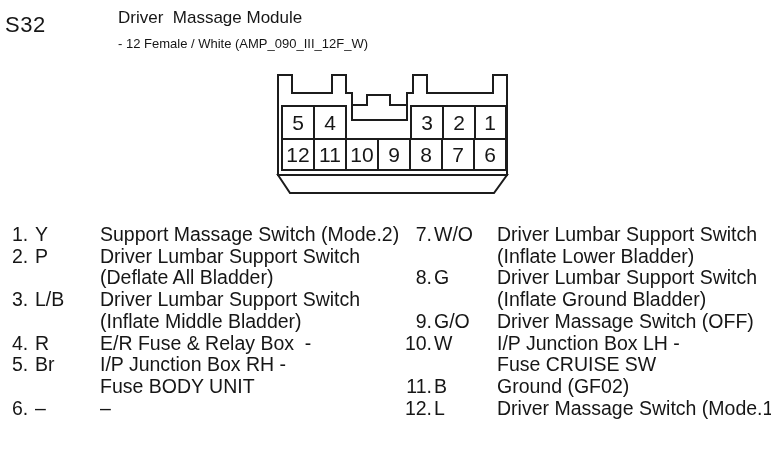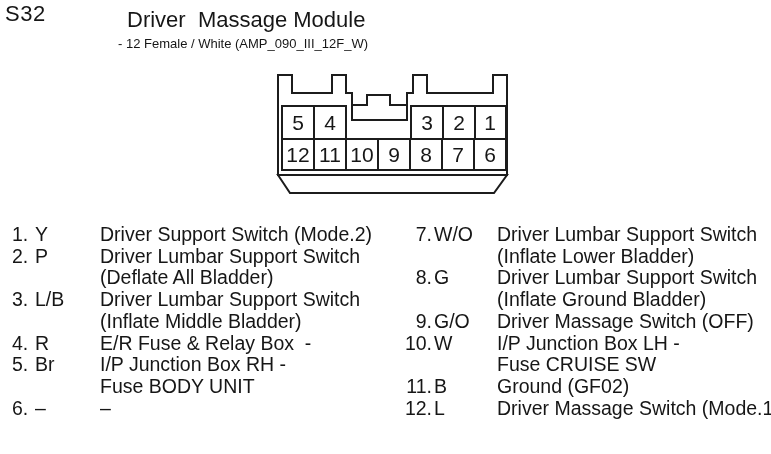--- a/index.html
+++ b/index.html
@@ -2,22 +2,22 @@
 <html><head>
 <meta charset="utf-8">
 <style>
   * { margin:0; padding:0; box-sizing:border-box; }
   html,body { background:#ffffff; }
   body {
     width:771px; height:454px; position:relative; overflow:hidden;
     font-family:"Liberation Sans", sans-serif; color:#161616;
   }
   .abs { position:absolute; }
-  #connector-id { left:5px; top:3px; font-size:22px; line-height:1; letter-spacing:0.5px; }
-  #page-title  { left:127px; top:9px; font-size:22px; line-height:1; white-space:pre; }
+  #connector-id { left:5px; top:14px; font-size:22px; line-height:1; letter-spacing:0.5px; }
+  #page-title  { left:118px; top:9px; font-size:17px; line-height:1; white-space:pre; }
   #page-subtitle { left:118px; top:37px; font-size:13px; line-height:1; white-space:pre; }
 
   #connector-svg { left:272px; top:72px; }
   #connector-svg path, #connector-svg rect { fill:#ffffff; stroke:#1c1c1c; stroke-width:2; stroke-linejoin:miter; }
   #connector-svg text {
     fill:#161616; stroke:none; font-family:"Liberation Sans", sans-serif;
     font-size:21px; text-anchor:middle;
   }
 
   .pin-col { position:absolute; top:224px; font-size:19.5px; line-height:21.7px; }
@@ -75,21 +75,21 @@
   <text x="154" y="90">8</text>
   <text x="186" y="90">7</text>
   <text x="218" y="90">6</text>
 </svg>
 
 <div class="pin-col" id="pin-col-left">
   <div class="pin-row">
     <span class="pin-num">1.</span>
     <span class="pin-color">Y</span>
     <div class="pin-desc">
-      <div>Driver Support Switch (Mode.2)</div>
+      <div>Support Massage Switch (Mode.2)</div>
     </div>
   </div>
   <div class="pin-row">
     <span class="pin-num">2.</span>
     <span class="pin-color">P</span>
     <div class="pin-desc">
       <div>Driver Lumbar Support Switch</div>
       <div>(Deflate All Bladder)</div>
     </div>
   </div>

